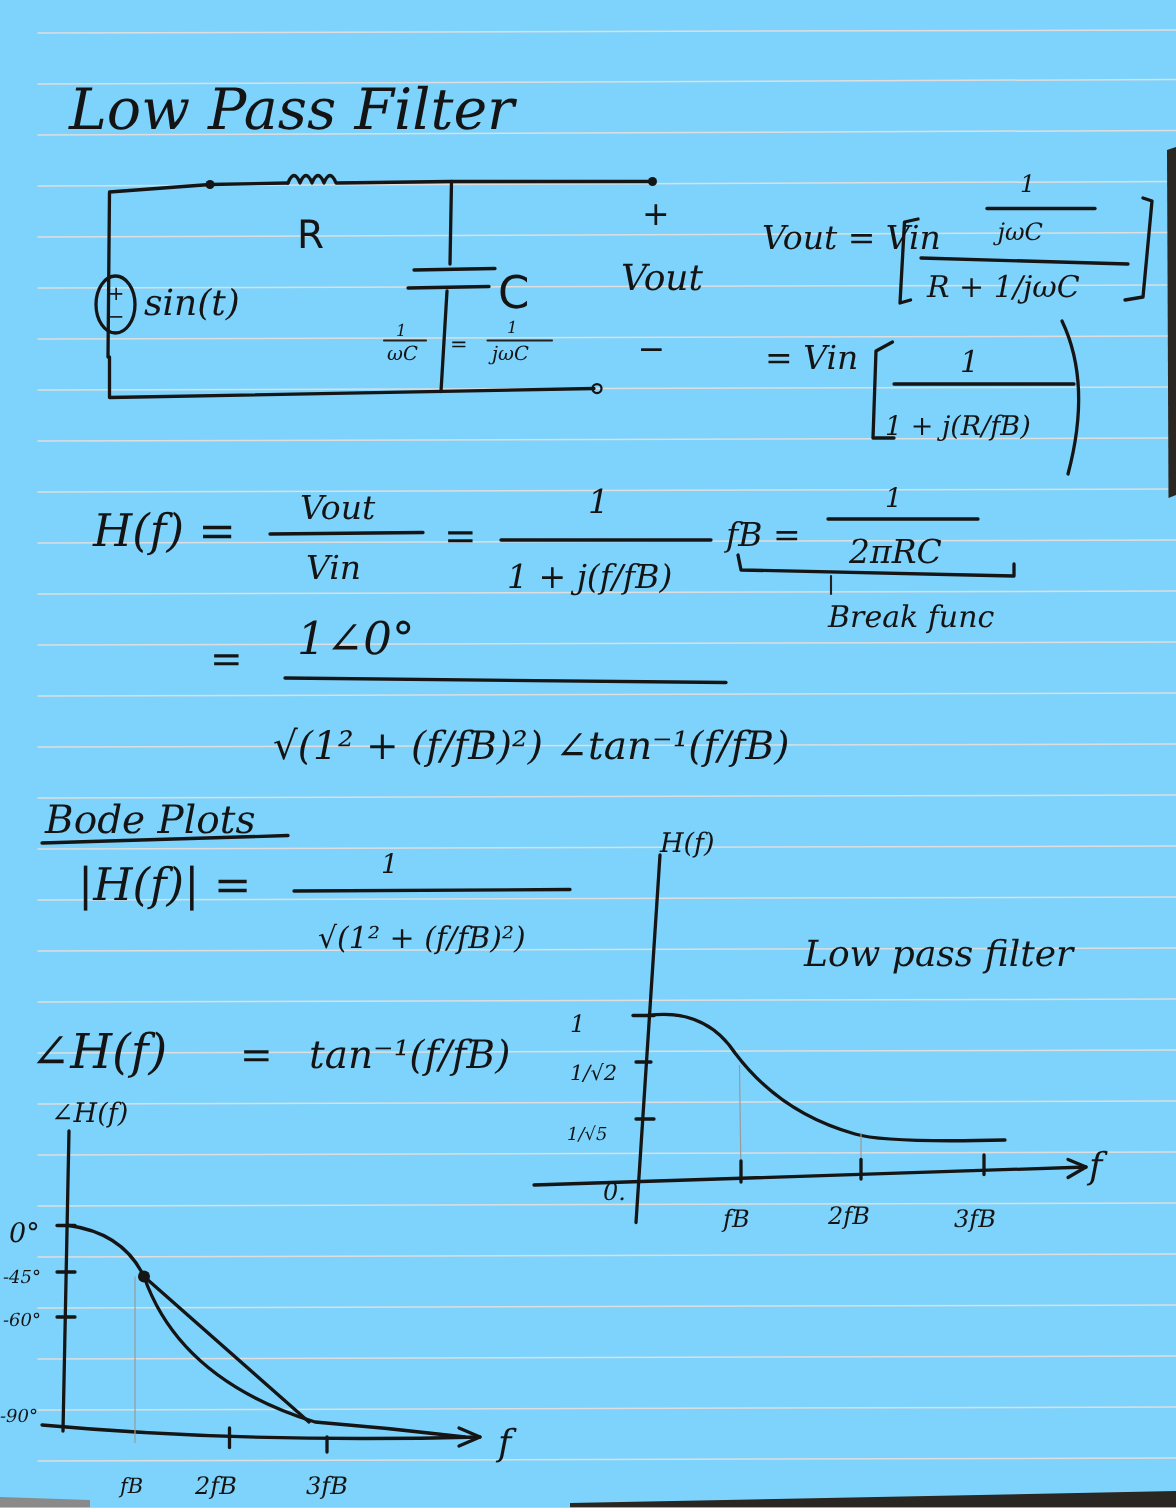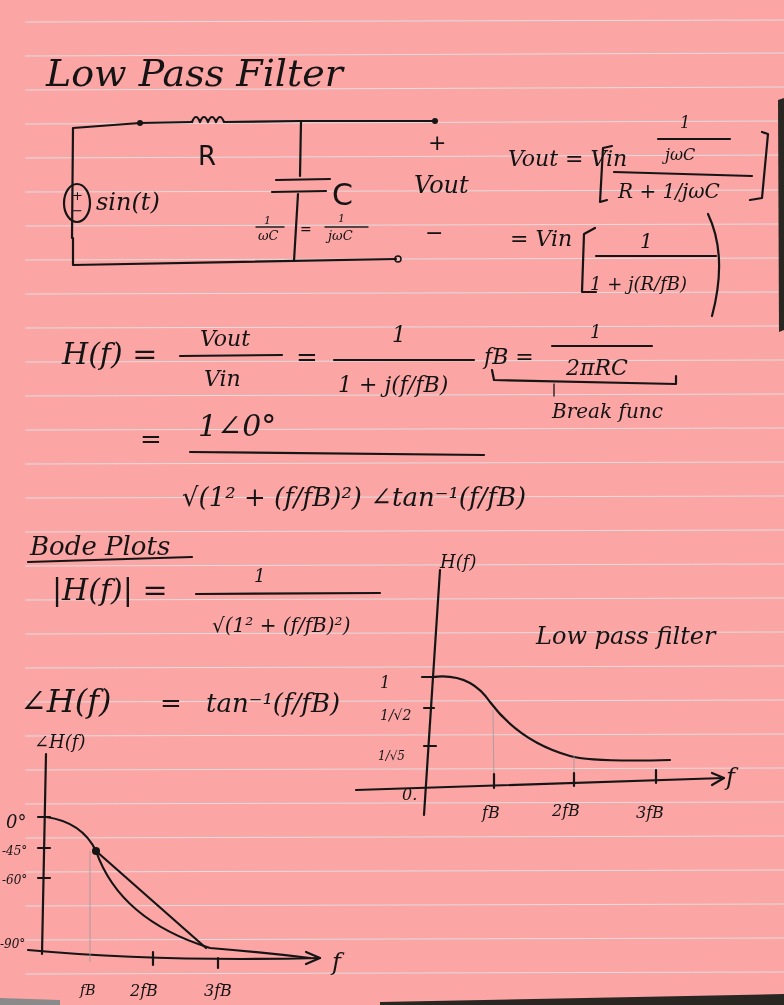--- a/index.html
+++ b/index.html
@@ -1,17 +1,17 @@
 <!DOCTYPE html>
 <html><head>
 <meta charset="utf-8">
 <style>
   html, body { margin: 0; padding: 0; }
   body { width: 784px; height: 1005px; background: #ffffff; position: relative; overflow: hidden; }
-  .page { position: absolute; left: 0; top: 0; width: 784px; height: 1005px; background: #fca5a5; }
+  .page { position: absolute; left: 0; top: 0; width: 784px; height: 1005px; background: #7dd3fc; }
   .rules { position: absolute; left: 0; top: 0; width: 784px; height: 1005px; }
   .ink { position: absolute; left: 0; top: 0; width: 784px; height: 1005px; }
   .hw { font-family: "DejaVu Serif", serif; font-style: italic; fill: #141414; }
   .hw-sans { font-family: "DejaVu Sans", sans-serif; fill: #141414; }
   .stroke { stroke: #151515; fill: none; stroke-width: 2.2; stroke-linecap: round; stroke-linejoin: round; }
   .thin { stroke: #222; fill: none; stroke-width: 1.4; stroke-linecap: round; }
   .guide { stroke: #9a9a9a; fill: none; stroke-width: 0.8; }
   .edge { fill: #2a2622; }
 </style>
 </head>

